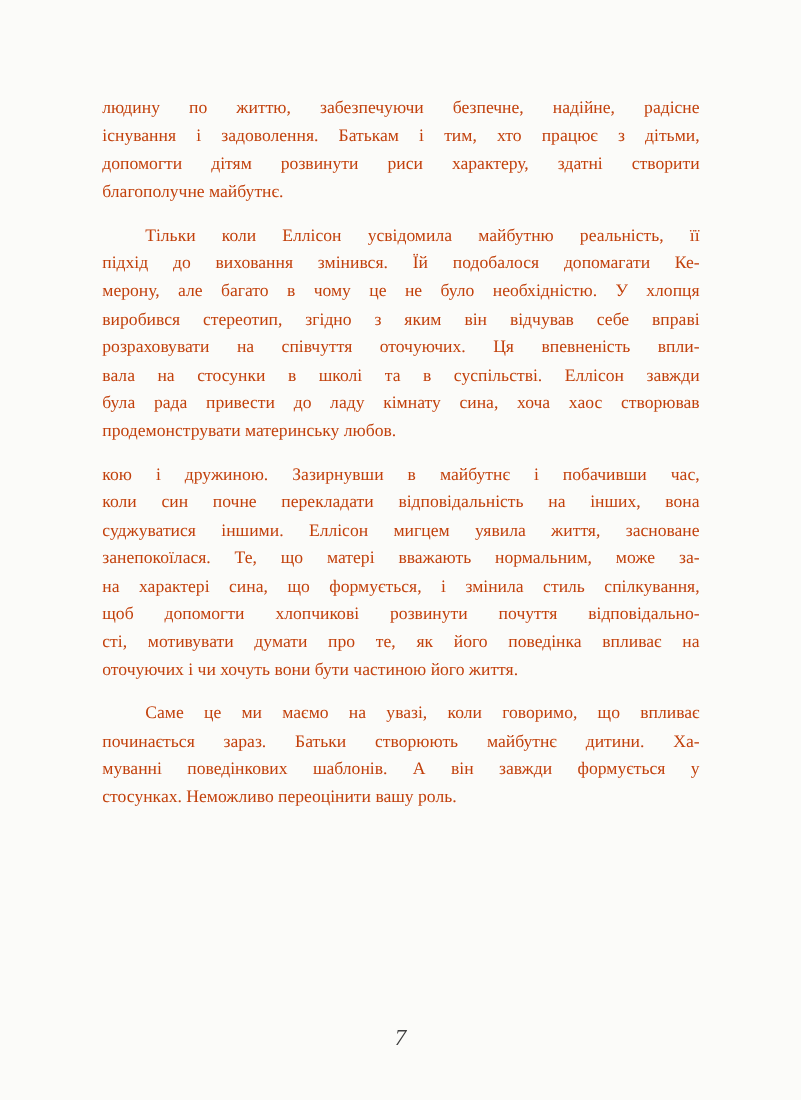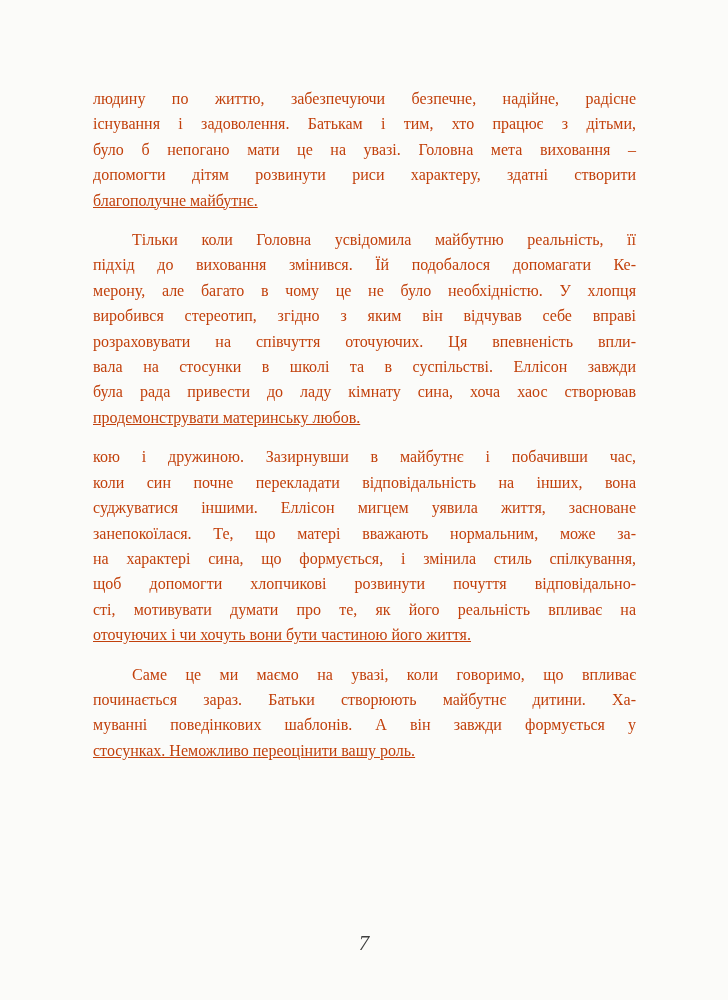--- a/index.html
+++ b/index.html
@@ -33,21 +33,20 @@
   }
   .line {
     text-align: justify;
     text-align-last: justify;
     -moz-text-align-last: justify;
     white-space: normal;
     hyphens: none;
   }
   .line.last {
     text-align-last: left;
-    text-decoration: underline;
     -moz-text-align-last: left;
   }
   .line.indent {
     text-indent: 39px;
   }
   .page-number {
     position: absolute;
     left: 0;
     top: 931px;
     width: 728px;
@@ -58,42 +57,41 @@
   }
 </style>
 </head>
 <body>
 
 <div class="page">
   <div class="text-block">
       <div class="paragraph">
         <div class="line">людину по життю, забезпечуючи безпечне, надійне, радісне</div>
         <div class="line">існування і задоволення. Батькам і тим, хто працює з дітьми,</div>
-        <div class="line">було б непогано мати це на увазі. Головна мета виховання –</div>
         <div class="line">допомогти дітям розвинути риси характеру, здатні створити</div>
         <div class="line last">благополучне майбутнє.</div>
       </div>
       <div class="paragraph">
-        <div class="line indent">Тільки коли Головна усвідомила майбутню реальність, її</div>
+        <div class="line indent">Тільки коли Еллісон усвідомила майбутню реальність, її</div>
         <div class="line">підхід до виховання змінився. Їй подобалося допомагати Ке-</div>
         <div class="line">мерону, але багато в чому це не було необхідністю. У хлопця</div>
         <div class="line">виробився стереотип, згідно з яким він відчував себе вправі</div>
         <div class="line">розраховувати на співчуття оточуючих. Ця впевненість впли-</div>
         <div class="line">вала на стосунки в школі та в суспільстві. Еллісон завжди</div>
         <div class="line">була рада привести до ладу кімнату сина, хоча хаос створював</div>
         <div class="line last">продемонструвати материнську любов.</div>
       </div>
       <div class="paragraph">
         <div class="line">кою і дружиною. Зазирнувши в майбутнє і побачивши час,</div>
         <div class="line">коли син почне перекладати відповідальність на інших, вона</div>
         <div class="line">суджуватися іншими. Еллісон мигцем уявила життя, засноване</div>
         <div class="line">занепокоїлася. Те, що матері вважають нормальним, може за-</div>
         <div class="line">на характері сина, що формується, і змінила стиль спілкування,</div>
         <div class="line">щоб допомогти хлопчикові розвинути почуття відповідально-</div>
-        <div class="line">сті, мотивувати думати про те, як його реальність впливає на</div>
+        <div class="line">сті, мотивувати думати про те, як його поведінка впливає на</div>
         <div class="line last">оточуючих і чи хочуть вони бути частиною його життя.</div>
       </div>
       <div class="paragraph">
         <div class="line indent">Саме це ми маємо на увазі, коли говоримо, що впливає</div>
         <div class="line">починається зараз. Батьки створюють майбутнє дитини. Ха-</div>
         <div class="line">муванні поведінкових шаблонів. А він завжди формується у</div>
         <div class="line last">стосунках. Неможливо переоцінити вашу роль.</div>
       </div>
     </div>
   <div class="page-number">7</div>

